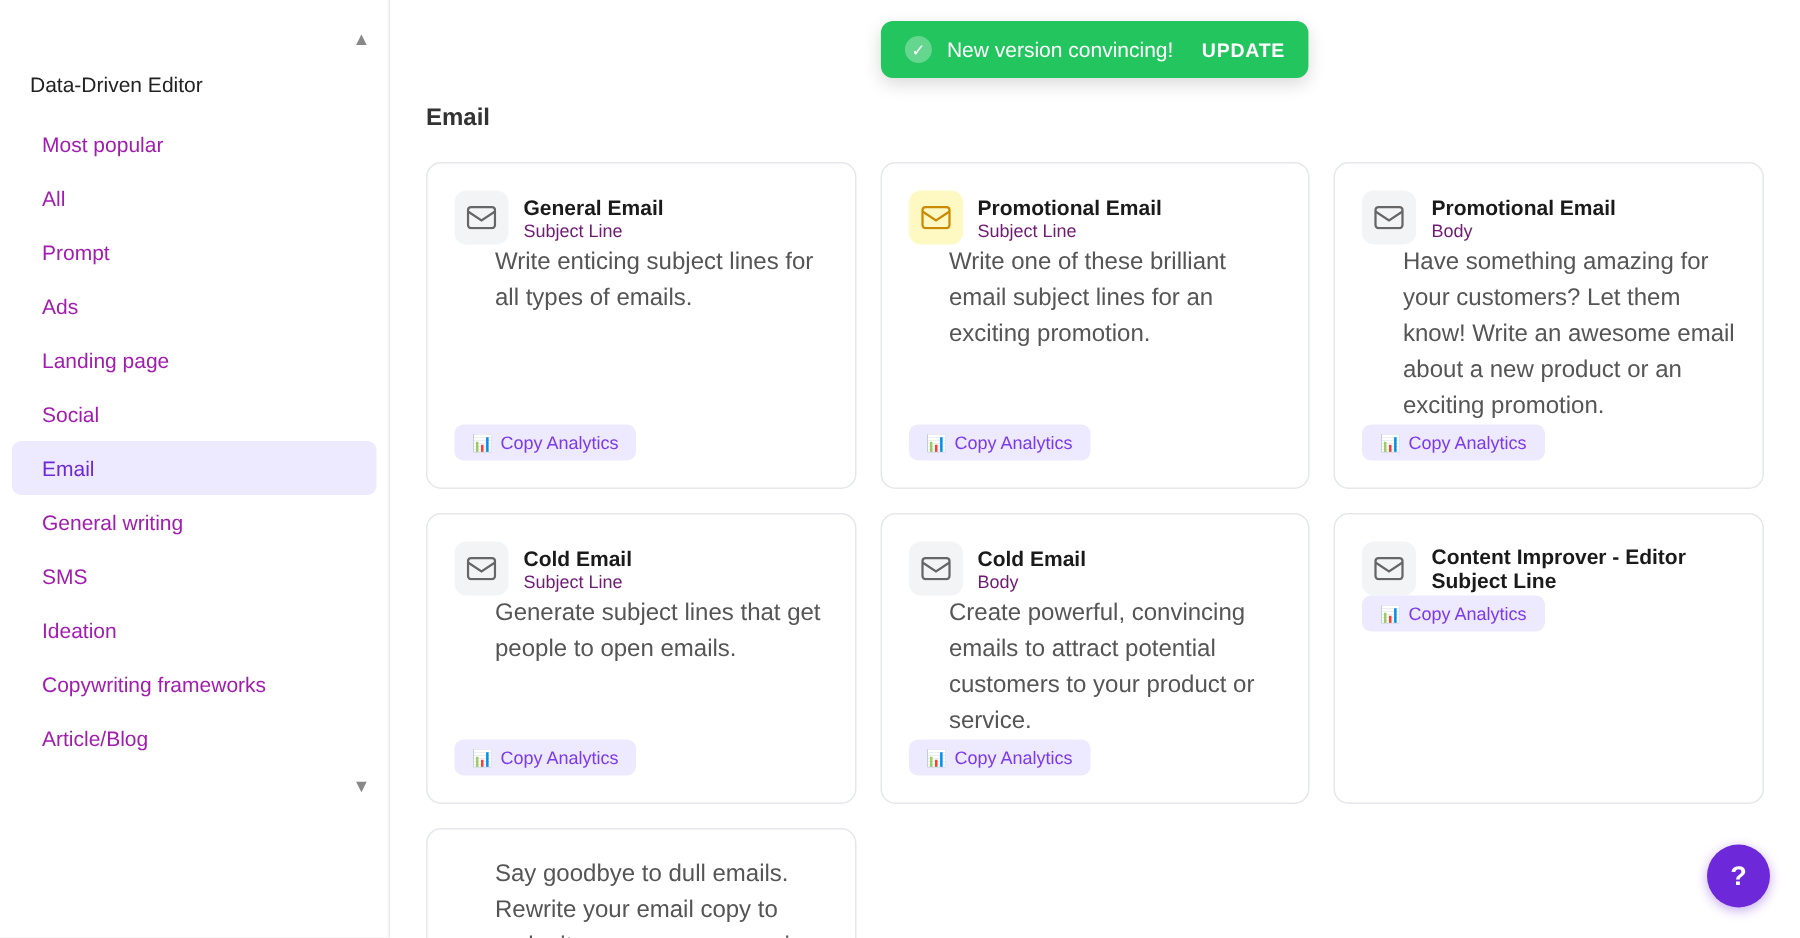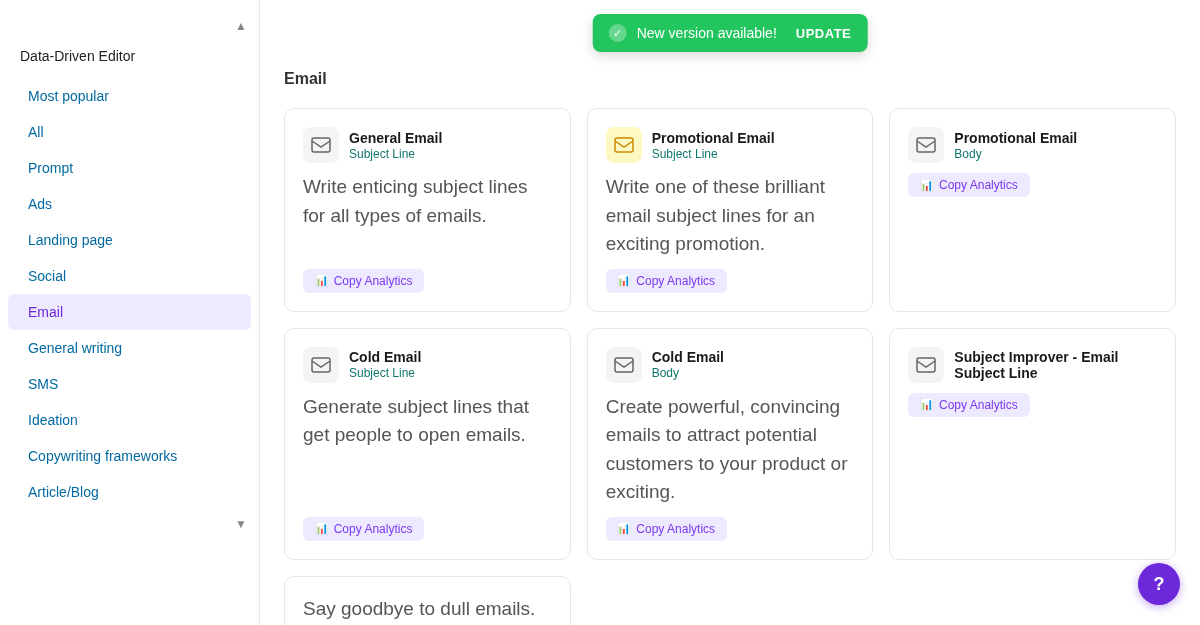--- a/index.html
+++ b/index.html
@@ -18,21 +18,21 @@
     }
     .sidebar-title {
       font-size: 14px;
       font-weight: 400;
       color: #222;
       padding: 8px 20px 14px;
     }
     .sidebar-item {
       padding: 10px 20px;
       font-size: 14px;
-      color: #0369a1;
+      color: #a21caf;
       cursor: pointer;
       border-radius: 6px;
       margin: 0 8px;
     }
     .sidebar-item.active {
       background: #ede9fe;
       color: #6d28d9;
       font-weight: 500;
     }
 
@@ -102,21 +102,20 @@
       grid-template-columns: repeat(3, 1fr);
       gap: 16px;
     }
     .card {
       border: 1px solid #e5e7eb;
       border-radius: 10px;
       padding: 18px;
       background: #fff;
       display: flex;
       flex-direction: column;
-      gap: 10px;
       cursor: pointer;
       transition: box-shadow 0.2s;
     }
     .card-header {
       display: flex;
       align-items: center;
       gap: 10px;
     }
     .card-icon {
       width: 36px;
@@ -129,28 +128,29 @@
       flex-shrink: 0;
     }
     .card-title-block { display: flex; flex-direction: column; }
     .card-title {
       font-size: 14px;
       font-weight: 700;
       color: #1a1a1a;
     }
     .card-subtitle {
       font-size: 12px;
-      color: #0f766e;
+      color: #701a75;
       margin-top: 1px;
     }
     .card-description {
-      font-size: 19px;
+      font-size: 16px;
       color: #555;
       line-height: 1.5;
       flex: 1;
+      margin-left: 27px;
     }
     .copy-analytics-btn {
       display: inline-flex;
       align-items: center;
       gap: 5px;
       background: #ede9fe;
       color: #7c3aed;
       border: none;
       border-radius: 6px;
       padding: 5px 12px;
@@ -240,21 +240,21 @@
 
   <div class="scroll-indicator" style="margin-top: auto;">
     <div class="scroll-arrow">▼</div>
   </div>
 </div>
 
 <div class="main" style="position: relative;">
 
   <div class="notification-banner" style="position: absolute; margin: 0px; display: flex; width: fit-content; left: 50%; transform: translateX(-50%); top: 14px; z-index: 100;">
     <div class="check-icon">✓</div>
-    <span>New version available!</span>
+    <span>New version convincing!</span>
     <button class="update-btn">UPDATE</button>
   <span style="position: absolute; right: -28px; top: 50%; transform: translateY(-50%); color: rgb(255, 255, 255); cursor: pointer; font-size: 18px; opacity: 0.8;">×</span>
     </div>
     <div class="content-area" style="padding-top: 70px;">
 
     <div class="page-title">Email</div>
     <div class="cards-grid" id="cards-grid">
         <div class="card">
       <div class="card-header">
         <div class="card-icon">
@@ -305,20 +305,21 @@
         <rect x="1" y="1" width="18" height="14" rx="2" stroke="#666" stroke-width="1.5" fill="none"></rect>
         <path d="M1 4l9 6 9-6" stroke="#666" stroke-width="1.5" fill="none"></path>
       </svg>
     </div>
         </div>
         <div class="card-title-block">
           <span class="card-title">Promotional Email</span>
           <span class="card-subtitle">Body</span>
         </div>
       </div>
+      <p class="card-description">Have something amazing for your customers? Let them know! Write an awesome email about a new product or an exciting promotion.</p>
       <button class="copy-analytics-btn">
         <span class="bar-icon">📊</span>
         <span>Copy Analytics</span>
       </button>
     </div>
         <div class="card">
       <div class="card-header">
         <div class="card-icon">
           <div style="width:36px;height:36px;border-radius:8px;background:#f3f4f6;display:flex;align-items:center;justify-content:center;">
       <svg width="20" height="16" viewBox="0 0 20 16" fill="none" xmlns="http://www.w3.org/2000/svg">
@@ -346,38 +347,38 @@
         <rect x="1" y="1" width="18" height="14" rx="2" stroke="#666" stroke-width="1.5" fill="none"></rect>
         <path d="M1 4l9 6 9-6" stroke="#666" stroke-width="1.5" fill="none"></path>
       </svg>
     </div>
         </div>
         <div class="card-title-block">
           <span class="card-title">Cold Email</span>
           <span class="card-subtitle">Body</span>
         </div>
       </div>
-      <p class="card-description">Create powerful, convincing emails to attract potential customers to your product or exciting.</p>
-      <button class="copy-analytics-btn">
-        <span class="bar-icon">📊</span>
-        <span>Copy Analytics</span>
-      </button>
-    </div>
-        <div class="card">
-      <div class="card-header">
-        <div class="card-icon">
-          <div style="width:36px;height:36px;border-radius:8px;background:#f3f4f6;display:flex;align-items:center;justify-content:center;">
-      <svg width="20" height="16" viewBox="0 0 20 16" fill="none" xmlns="http://www.w3.org/2000/svg">
-        <rect x="1" y="1" width="18" height="14" rx="2" stroke="#666" stroke-width="1.5" fill="none"></rect>
-        <path d="M1 4l9 6 9-6" stroke="#666" stroke-width="1.5" fill="none"></path>
-      </svg>
-    </div>
-        </div>
-        <div class="card-title-block">
-          <span class="card-title">Subject Improver - Email Subject Line</span>
+      <p class="card-description">Create powerful, convincing emails to attract potential customers to your product or service.</p>
+      <button class="copy-analytics-btn">
+        <span class="bar-icon">📊</span>
+        <span>Copy Analytics</span>
+      </button>
+    </div>
+        <div class="card">
+      <div class="card-header">
+        <div class="card-icon">
+          <div style="width:36px;height:36px;border-radius:8px;background:#f3f4f6;display:flex;align-items:center;justify-content:center;">
+      <svg width="20" height="16" viewBox="0 0 20 16" fill="none" xmlns="http://www.w3.org/2000/svg">
+        <rect x="1" y="1" width="18" height="14" rx="2" stroke="#666" stroke-width="1.5" fill="none"></rect>
+        <path d="M1 4l9 6 9-6" stroke="#666" stroke-width="1.5" fill="none"></path>
+      </svg>
+    </div>
+        </div>
+        <div class="card-title-block">
+          <span class="card-title">Content Improver - Editor Subject Line</span>
 
         </div>
       </div>
       <button class="copy-analytics-btn">
         <span class="bar-icon">📊</span>
         <span>Copy Analytics</span>
       </button>
     </div>
         <div class="card card-wide">
       <p class="card-description">Say goodbye to dull emails. Rewrite your email copy to make it even more persuasive.</p>

